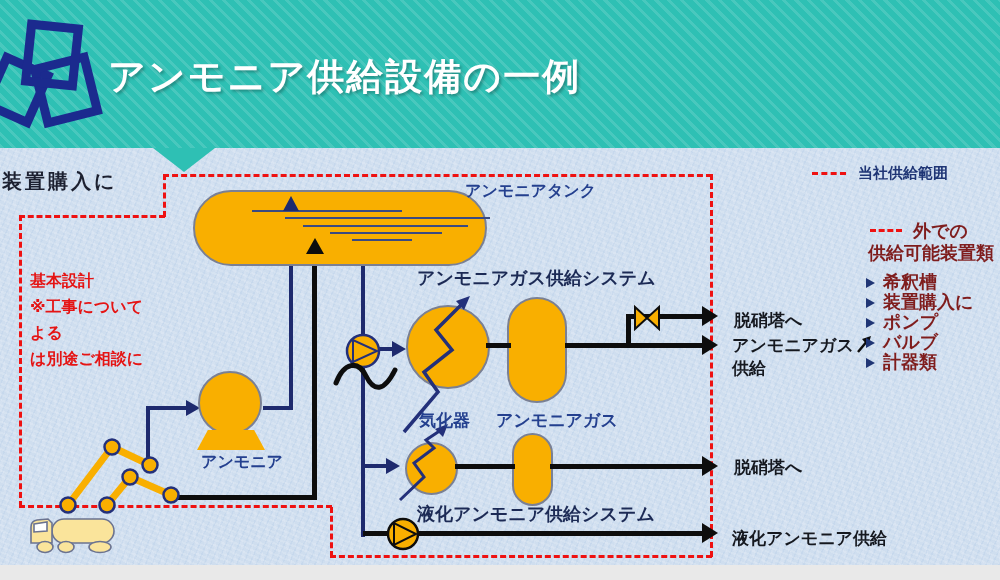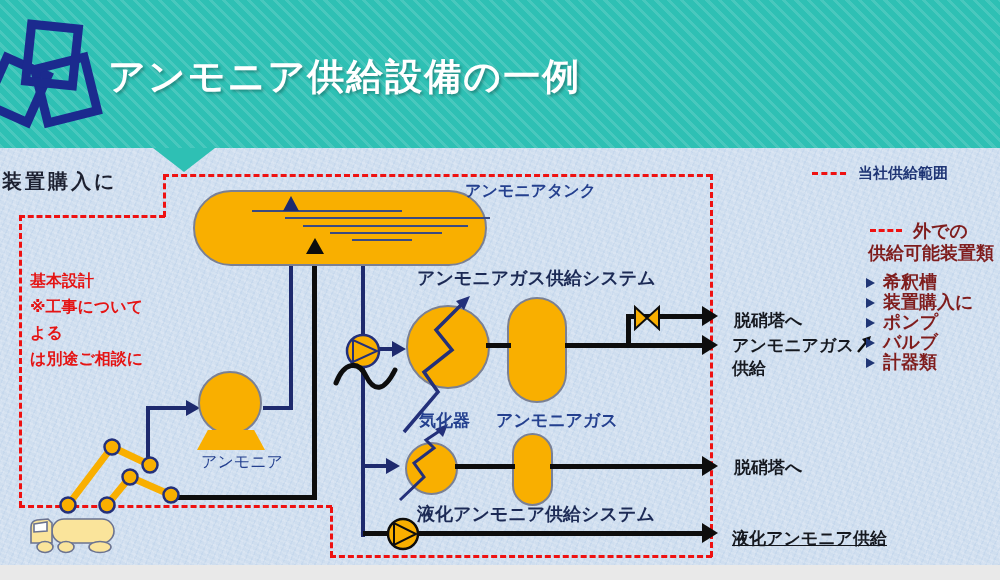--- a/index.html
+++ b/index.html
@@ -49,21 +49,21 @@
   .vap2{left:405px;top:442px;width:53px;height:53px;}
   .acc1{position:absolute;left:507px;top:297px;width:60px;height:106px;border-radius:30px;}
   .acc2{position:absolute;left:512px;top:433px;width:41px;height:73px;border-radius:21px;}
   
   .t{position:absolute;white-space:nowrap;}
   .secLabel{left:2px;top:168px;font-size:20px;font-weight:bold;color:#1c2030;letter-spacing:3px;}
   .scopeLegend{left:858px;top:164px;font-size:15px;font-weight:bold;color:#1f3575;}
   .tankLabel{left:465px;top:181px;font-size:16px;font-weight:bold;color:#24408f;}
   .redNote{left:30px;top:268px;font-size:16px;font-weight:bold;color:#e51414;line-height:26px;white-space:nowrap;}
   .armLabel{left:24px;top:400px;width:100px;text-align:center;font-size:16px;font-weight:bold;color:#24408f;line-height:20px;}
-  .compLabel{left:178px;top:452px;width:128px;text-align:center;font-size:16px;font-weight:normal;color:#24408f;line-height:20px;}
+  .compLabel{left:178px;top:452px;width:128px;text-align:center;font-size:16px;font-weight:bold;color:#24408f;line-height:20px;}
   .gasSys{left:417px;top:266px;font-size:18px;font-weight:bold;color:#1c2a55;}
   .vapLabel{left:419px;top:409px;font-size:17px;font-weight:bold;color:#24408f;}
   .accLabel{left:496px;top:409px;font-size:17px;font-weight:bold;color:#24408f;}
   .liqSys{left:417px;top:502px;font-size:18px;font-weight:bold;color:#1c2a55;}
   .outLbl{font-size:17px;font-weight:bold;color:#15181f;line-height:23px;}
   .sideTxt{font-size:18px;font-weight:bold;color:#7f1d1d;line-height:20px;}
   .pitem{display:flex;align-items:center;height:20px;}
   .pbullet{width:0;height:0;border-left:9px solid #1f3575;border-top:5px solid transparent;
     border-bottom:5px solid transparent;margin-right:8px;flex:none;}
   .footer{position:absolute;left:0;top:565px;width:1000px;height:15px;background:#e9e9e9;}
@@ -218,21 +218,21 @@
   <div class="t vapLabel">気化器</div>
   <div class="t accLabel">アンモニアガス</div>
   <div class="t liqSys">液化アンモニア供給システム</div>
 
   <div class="t outLbl" style="left:734px;top:309px;">脱硝塔へ</div>
   <div class="t outLbl" style="left:732px;top:334px;">
     <div>アンモニアガス</div>
     <div>供給</div>
   </div>
   <div class="t outLbl" style="left:734px;top:456px;">脱硝塔へ</div>
-  <div class="t outLbl" style="left:732px;top:527px;text-decoration:underline;">液化アンモニア供給</div>
+  <div class="t outLbl" style="left:732px;top:527px;">液化アンモニア供給</div>
 
   <div class="t sideTxt" style="left:913px;top:221px;">外での</div>
   <div class="t sideTxt" style="left:868px;top:243px;">供給可能装置類</div>
   <div class="t" style="left:866px;top:273px;font-family:Liberation Mono, monospace;">
     <div class="pitem sideTxt">
         <span class="pbullet"></span>
         <span>希釈槽</span>
       </div>
     <div class="pitem sideTxt">
         <span class="pbullet"></span>

